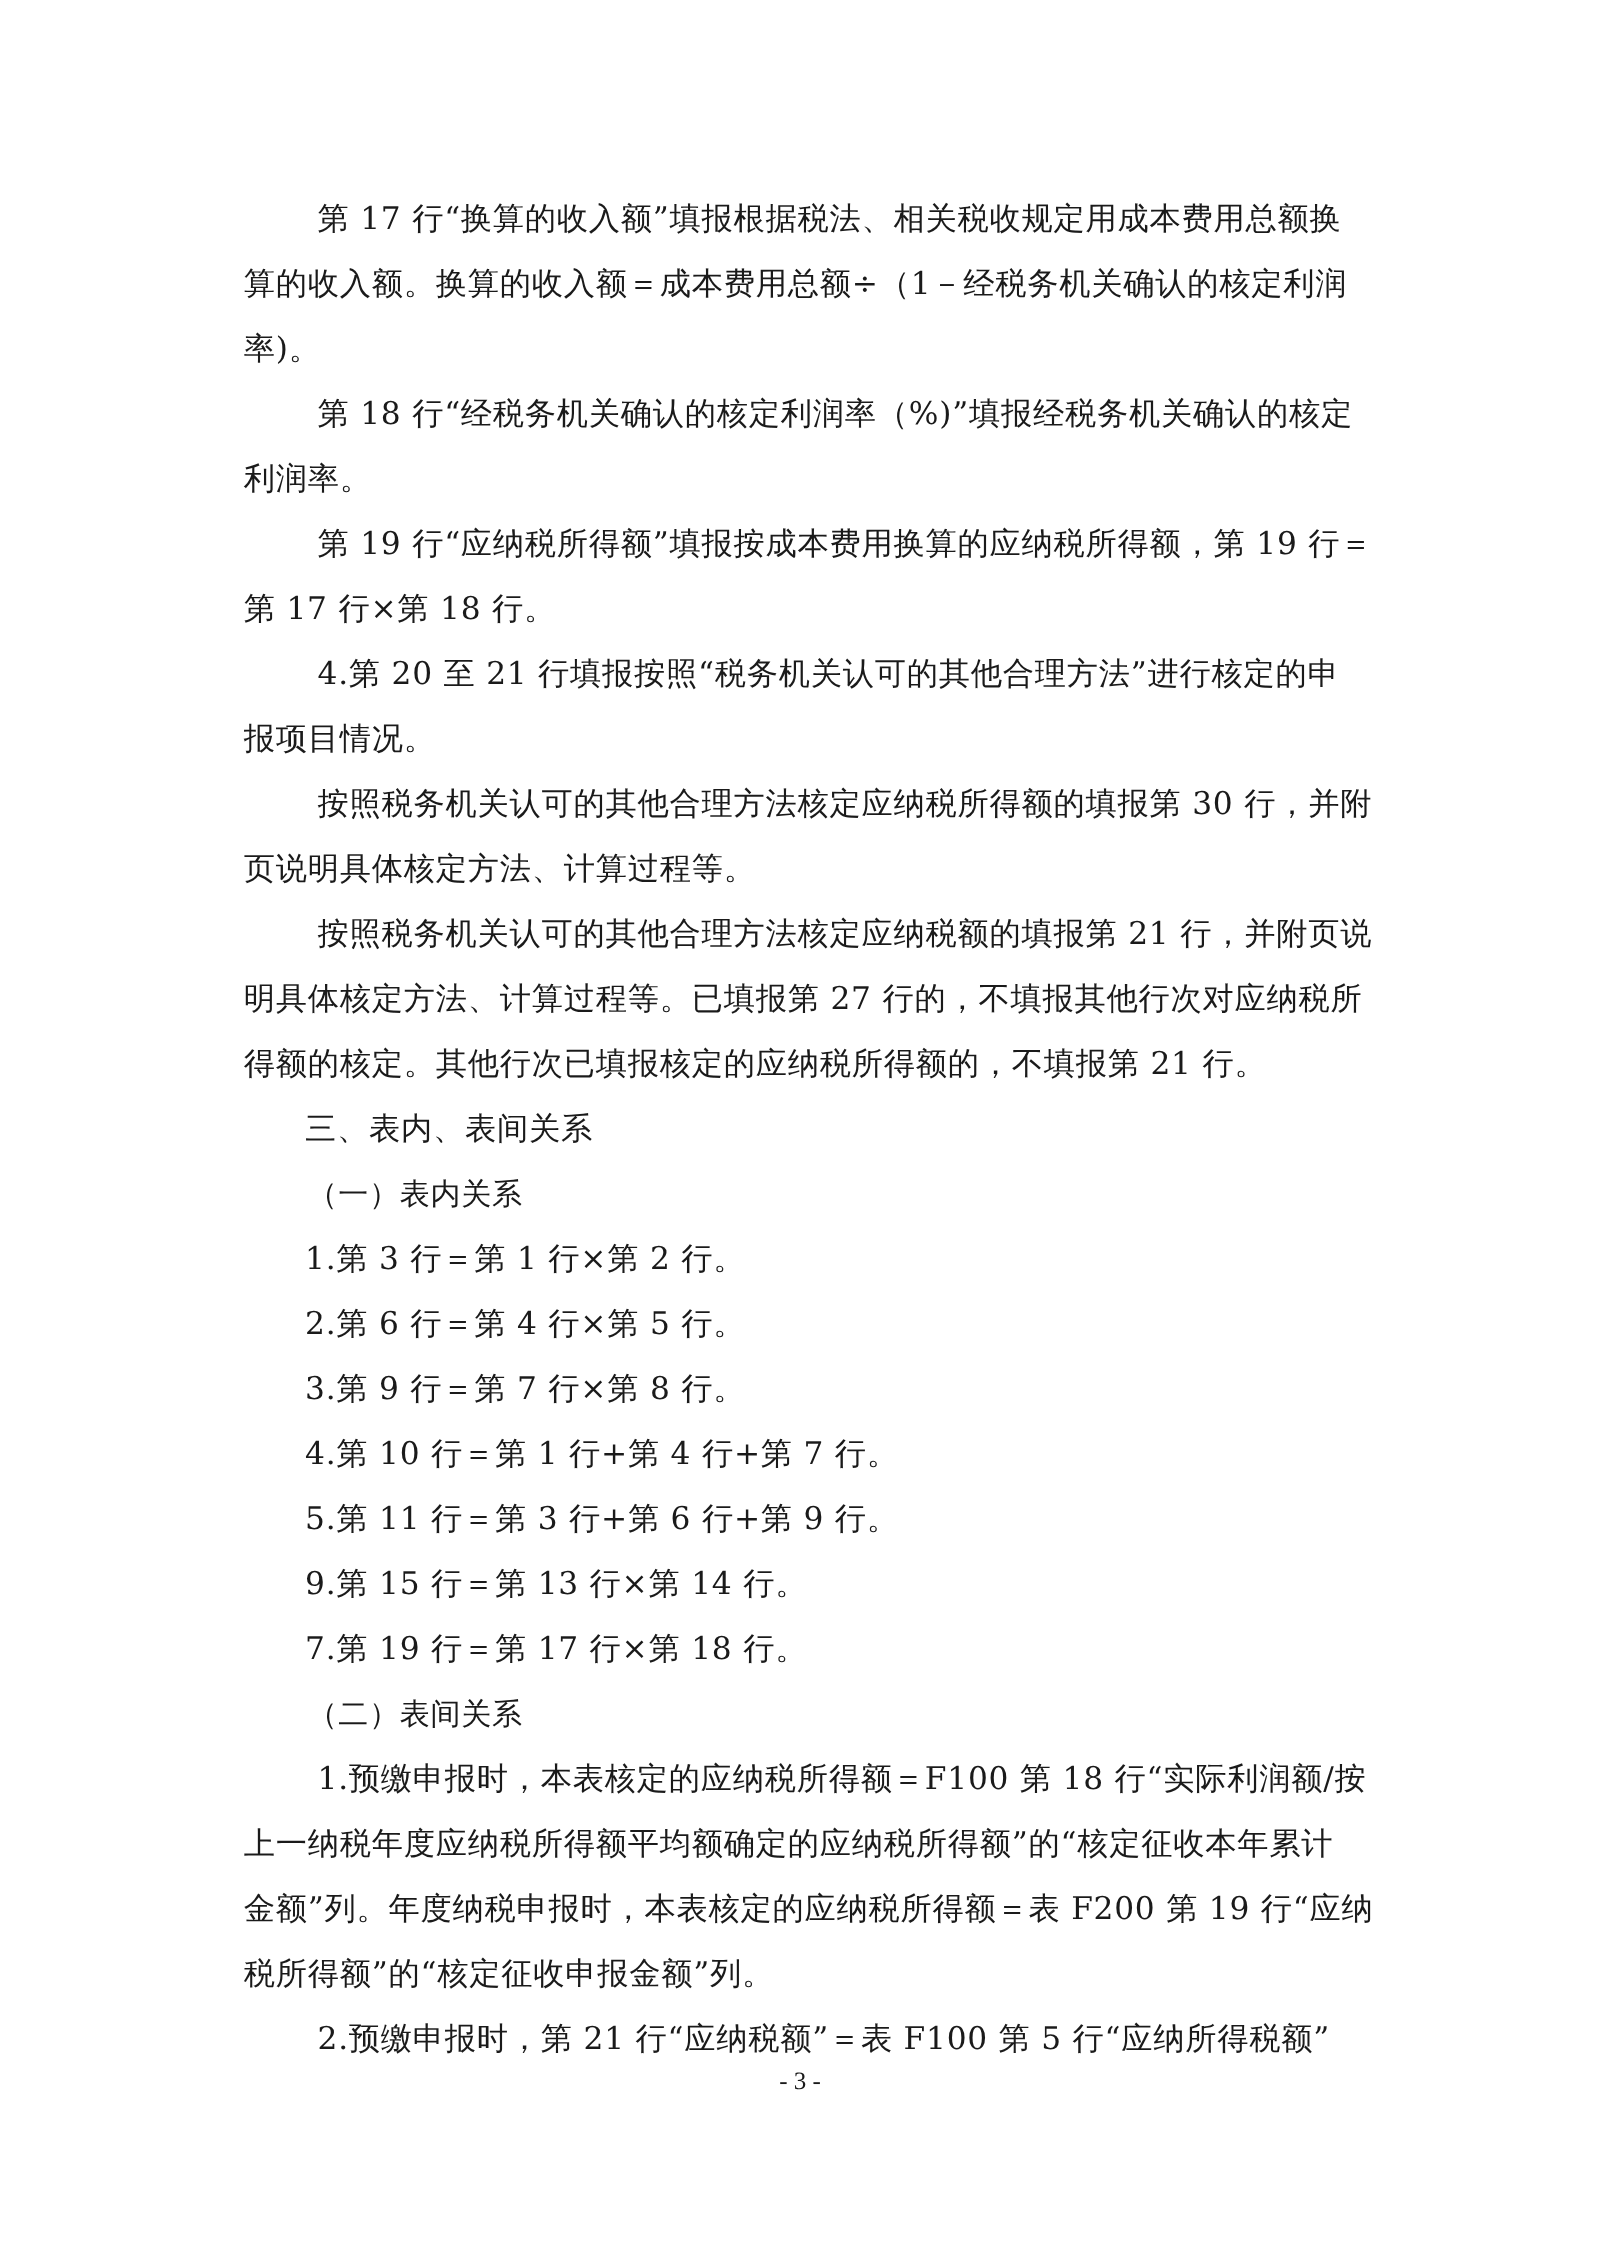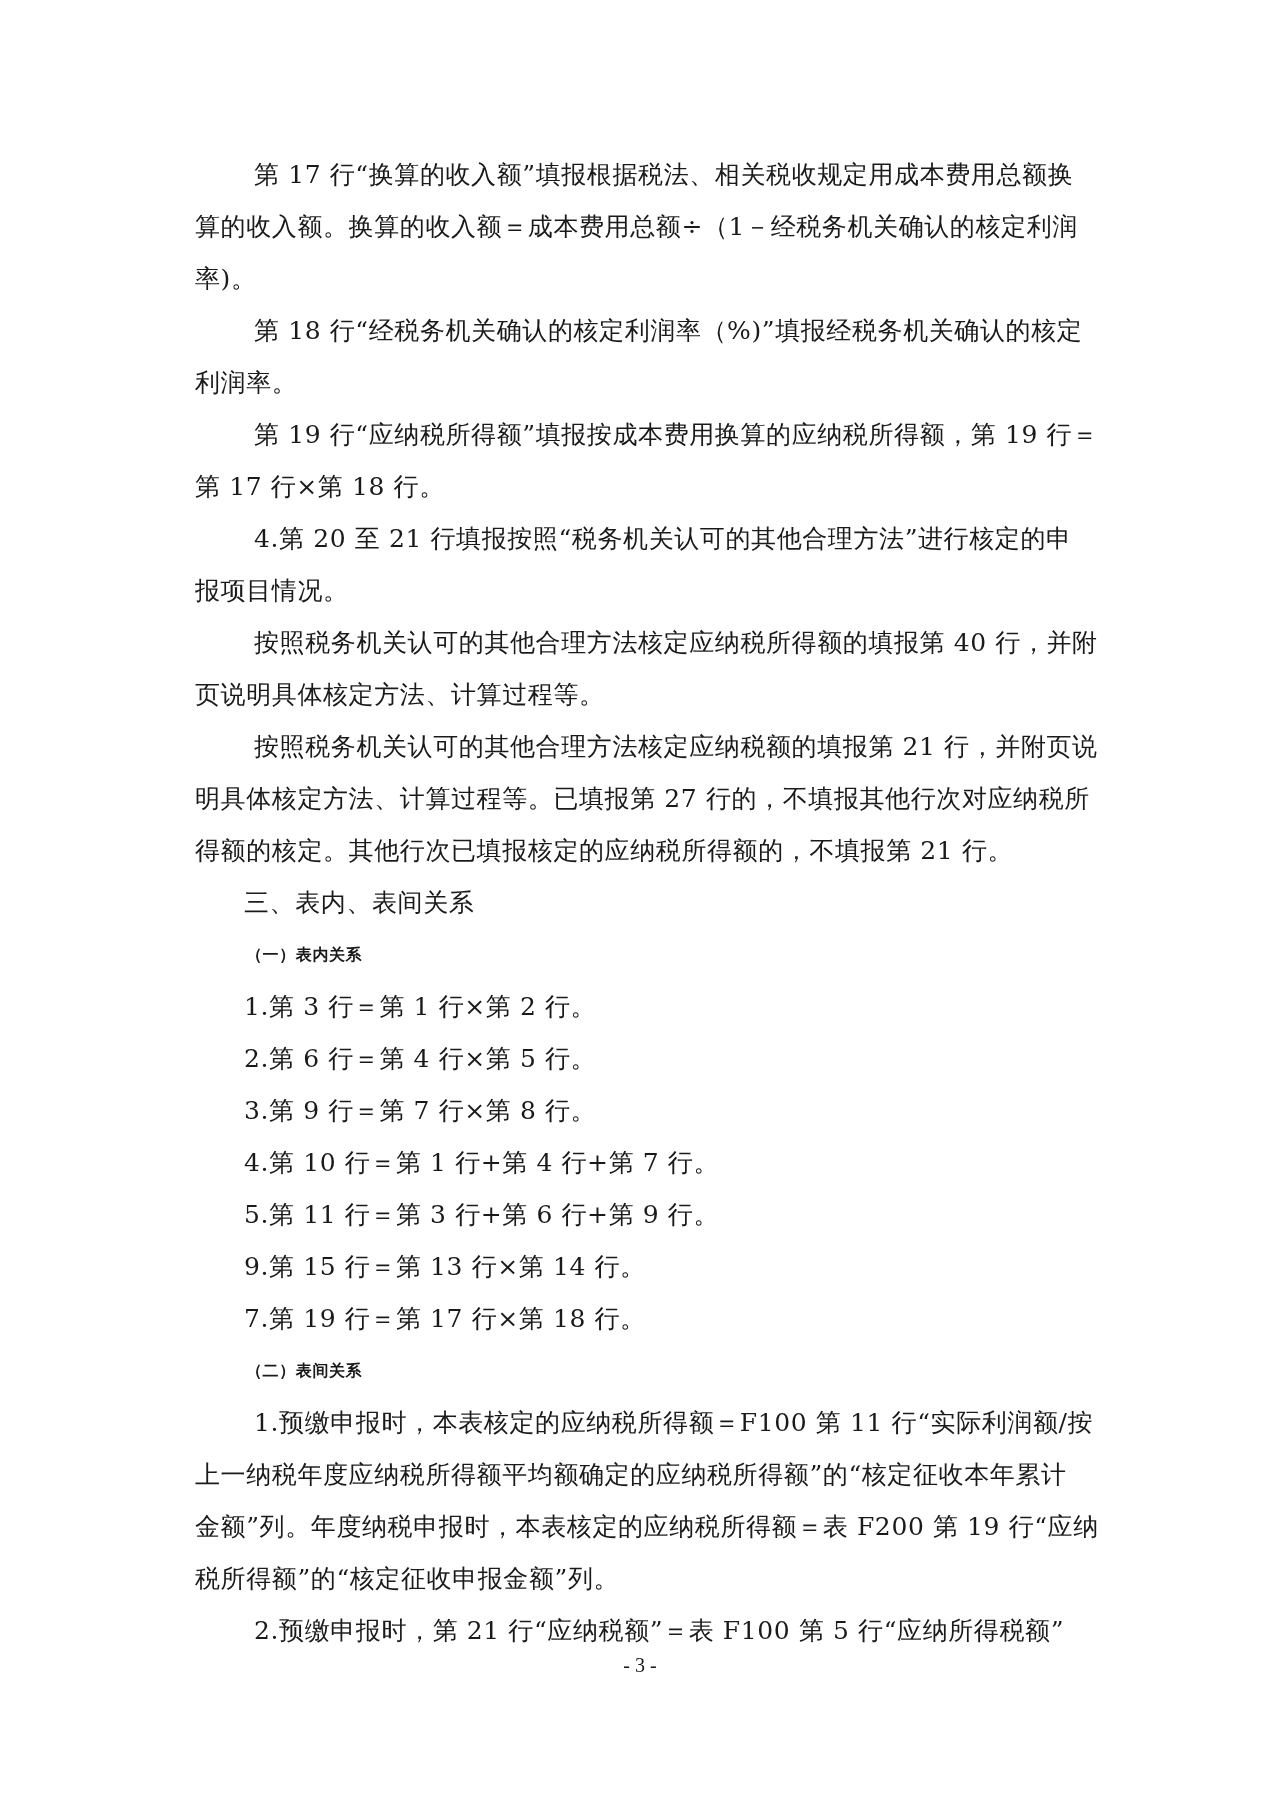--- a/index.html
+++ b/index.html
@@ -10,55 +10,55 @@
     left: 195px;
     font-family: "DejaVu Serif", "Liberation Serif", serif;
     font-size: 25px;
     color: #1a1a1a;
     white-space: nowrap;
     letter-spacing: 0.6px;
     line-height: 30px;
   }
   .indent { left: 254px; }
   .sub-indent { left: 244px; }
-  .heading { left: 246px; font-family: "DejaVu Sans", "Liberation Sans", sans-serif; font-weight: bold; font-size: 16px; }
+  .heading { left: 246px; font-family: "DejaVu Sans", "Liberation Sans", sans-serif; font-weight: normal; font-size: 24px; }
   .page-number {
     position: absolute; left: 0; width: 1280px; top: 1654px; text-align: center;
     font-family: "Liberation Serif", serif; font-size: 20px; color: #1a1a1a;
   }
 </style>
 </head>
 <body>
 
 <div class="page">
   <div id="lines">
     <div class="line indent" style="top:160px">第 17 行“换算的收入额”填报根据税法、相关税收规定用成本费用总额换</div>
     <div class="line" style="top:212px">算的收入额。换算的收入额＝成本费用总额÷（1－经税务机关确认的核定利润</div>
     <div class="line" style="top:264px">率)。</div>
     <div class="line indent" style="top:316px">第 18 行“经税务机关确认的核定利润率（%)”填报经税务机关确认的核定</div>
     <div class="line" style="top:368px">利润率。</div>
     <div class="line indent" style="top:420px">第 19 行“应纳税所得额”填报按成本费用换算的应纳税所得额，第 19 行＝</div>
     <div class="line" style="top:472px">第 17 行×第 18 行。</div>
     <div class="line indent" style="top:524px">4.第 20 至 21 行填报按照“税务机关认可的其他合理方法”进行核定的申</div>
     <div class="line" style="top:576px">报项目情况。</div>
-    <div class="line indent" style="top:628px">按照税务机关认可的其他合理方法核定应纳税所得额的填报第 40 行，并附</div>
+    <div class="line indent" style="top:628px">按照税务机关认可的其他合理方法核定应纳税所得额的填报第 30 行，并附</div>
     <div class="line" style="top:680px">页说明具体核定方法、计算过程等。</div>
     <div class="line indent" style="top:732px">按照税务机关认可的其他合理方法核定应纳税额的填报第 21 行，并附页说</div>
     <div class="line" style="top:784px">明具体核定方法、计算过程等。已填报第 27 行的，不填报其他行次对应纳税所</div>
     <div class="line" style="top:836px">得额的核定。其他行次已填报核定的应纳税所得额的，不填报第 21 行。</div>
     <div class="line sub-indent" style="top:888px">三、表内、表间关系</div>
     <div class="line heading" style="top:940px">（一）表内关系</div>
     <div class="line sub-indent" style="top:992px">1.第 3 行＝第 1 行×第 2 行。</div>
     <div class="line sub-indent" style="top:1044px">2.第 6 行＝第 4 行×第 5 行。</div>
     <div class="line sub-indent" style="top:1096px">3.第 9 行＝第 7 行×第 8 行。</div>
     <div class="line sub-indent" style="top:1148px">4.第 10 行＝第 1 行+第 4 行+第 7 行。</div>
     <div class="line sub-indent" style="top:1200px">5.第 11 行＝第 3 行+第 6 行+第 9 行。</div>
     <div class="line sub-indent" style="top:1252px">9.第 15 行＝第 13 行×第 14 行。</div>
     <div class="line sub-indent" style="top:1304px">7.第 19 行＝第 17 行×第 18 行。</div>
     <div class="line heading" style="top:1356px">（二）表间关系</div>
-    <div class="line indent" style="top:1408px">1.预缴申报时，本表核定的应纳税所得额＝F100 第 11 行“实际利润额/按</div>
+    <div class="line indent" style="top:1408px">1.预缴申报时，本表核定的应纳税所得额＝F100 第 18 行“实际利润额/按</div>
     <div class="line" style="top:1460px">上一纳税年度应纳税所得额平均额确定的应纳税所得额”的“核定征收本年累计</div>
     <div class="line" style="top:1512px">金额”列。年度纳税申报时，本表核定的应纳税所得额＝表 F200 第 19 行“应纳</div>
     <div class="line" style="top:1564px">税所得额”的“核定征收申报金额”列。</div>
     <div class="line indent" style="top:1616px">2.预缴申报时，第 21 行“应纳税额”＝表 F100 第 5 行“应纳所得税额”</div>
   </div>
   <div class="page-number">- 3 -</div>
 </div>
 
 </body></html>

